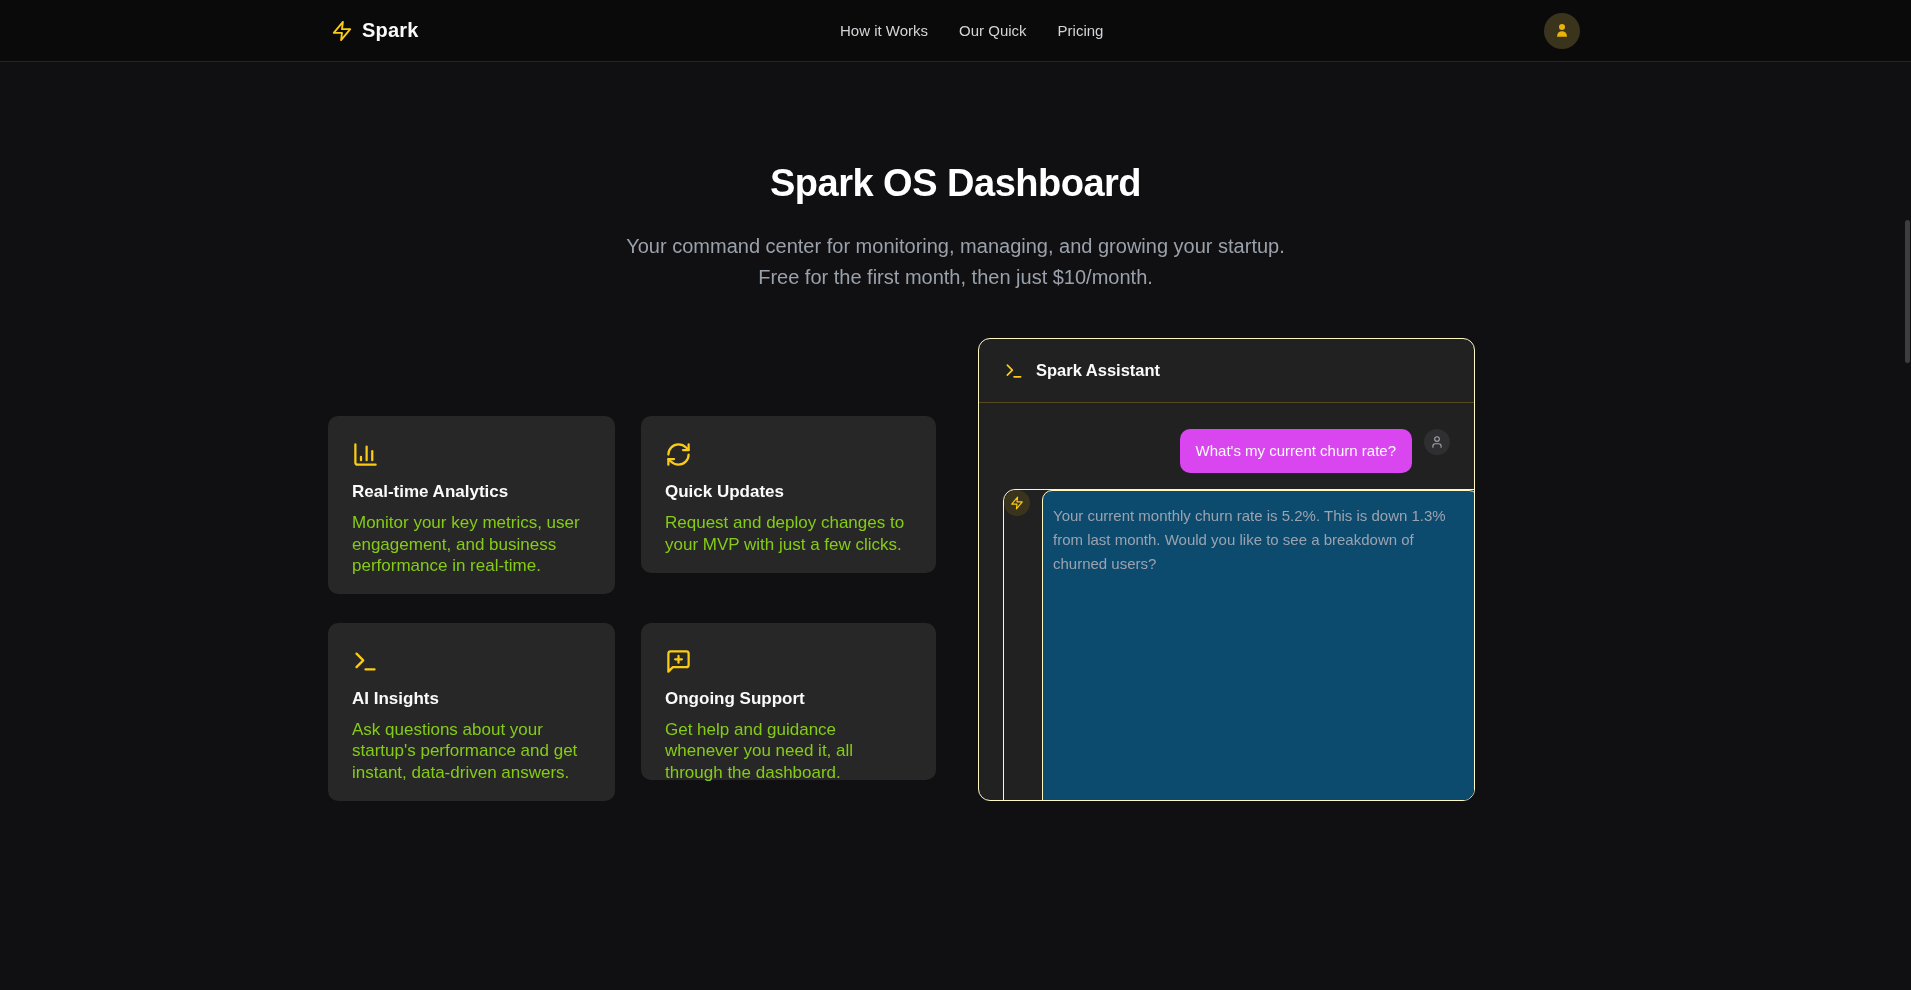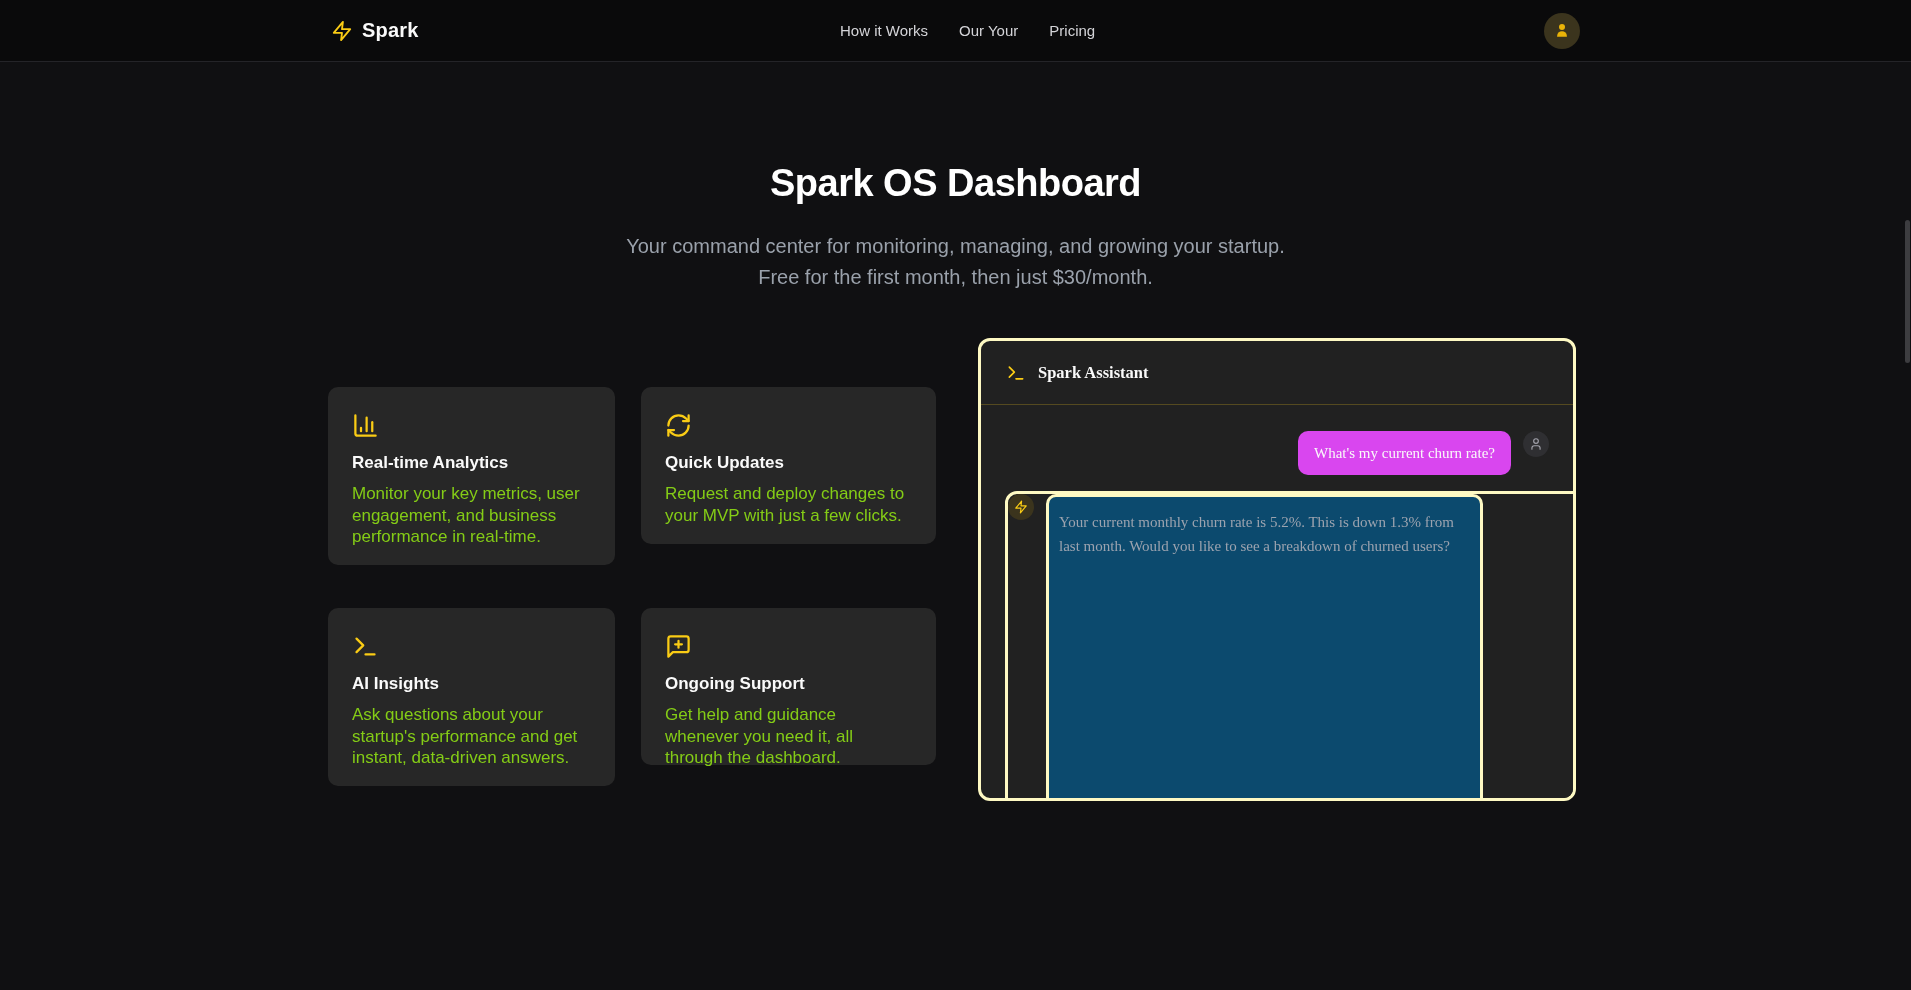--- a/index.html
+++ b/index.html
@@ -74,47 +74,46 @@
   
   .content {
     position:absolute;
     left:328px;
     top:338px;
     width:1248px;
     display:flex;
     gap:42px;
   }
   .features {
-    margin-top:49px;
+    margin-top:78px;
     width:608px;
     display:grid;
     grid-template-columns:287px 295px;
     column-gap:26px;
     row-gap:28px;
   }
   .card {
     background:#272727;
     border-radius:10px;
     padding:25px 24px;
   }
   .card-r1 { height:178px; }
   .card-r2 { height:157px; }
   .card-icon { display:block; color:#facc15; margin-bottom:14px; }
   .card-icon svg { display:block; }
   .card-title { font-size:17px; font-weight:700; color:#fafafa; margin-bottom:10px; }
   .card-desc  { font-size:17px; line-height:21.5px; color:#84cc16; }
   
   .assistant {
-    width:598px;
+    width:497px;
     height:463px;
     background:#212121;
-    border:3px solid #fef9c3;
+    border:1px solid #fef9c3;
     border-radius:12px;
     overflow:hidden;
-    font-family:Liberation Serif, serif;
   }
   .assistant-header {
     height:64px;
     display:flex;
     align-items:center;
     gap:12px;
     padding:0 25px;
     border-bottom:1px solid #554a20;
   }
   .assistant-header svg { display:block; color:#facc15; }
@@ -169,36 +168,36 @@
   <div class="brand">
     <span>
       <svg width="22" height="22" viewBox="0 0 24 24" fill="none" stroke="#facc15" stroke-width="2" stroke-linecap="round" stroke-linejoin="round">
           <polygon points="13 2 3 14 12 14 11 22 21 10 12 10 13 2"></polygon>
         </svg>
     </span>
     <span class="brand-name">Spark</span>
   </div>
   <nav class="nav-links">
     <a class="nav-link">How it Works</a>
-    <a class="nav-link">Our Your</a>
+    <a class="nav-link">Our Quick</a>
     <a class="nav-link">Pricing</a>
   </nav>
   <button class="nav-avatar">
     <span>
       <svg width="18" height="18" viewBox="0 0 24 24" fill="#eab308">
           <circle cx="12" cy="8" r="4"></circle>
           <path d="M5.5 20a6.5 6.5 0 0 1 13 0v1h-13z"></path>
         </svg>
     </span>
   </button>
 </header>
 
 <section class="hero">
   <h1 class="hero-title">Spark OS Dashboard</h1>
-  <p class="hero-subtitle">Your command center for monitoring, managing, and growing your startup. Free for the first month, then just $30/month.</p>
+  <p class="hero-subtitle">Your command center for monitoring, managing, and growing your startup. Free for the first month, then just $10/month.</p>
 </section>
 
 <div class="content">
 
   <div class="features">
 
     <div class="card card-r1">
       <span class="card-icon">
         <svg width="27" height="27" viewBox="0 0 24 24" fill="none" stroke="currentColor" stroke-width="2" stroke-linecap="round" stroke-linejoin="round">
             <path d="M3 3v16a2 2 0 0 0 2 2h16"></path>

